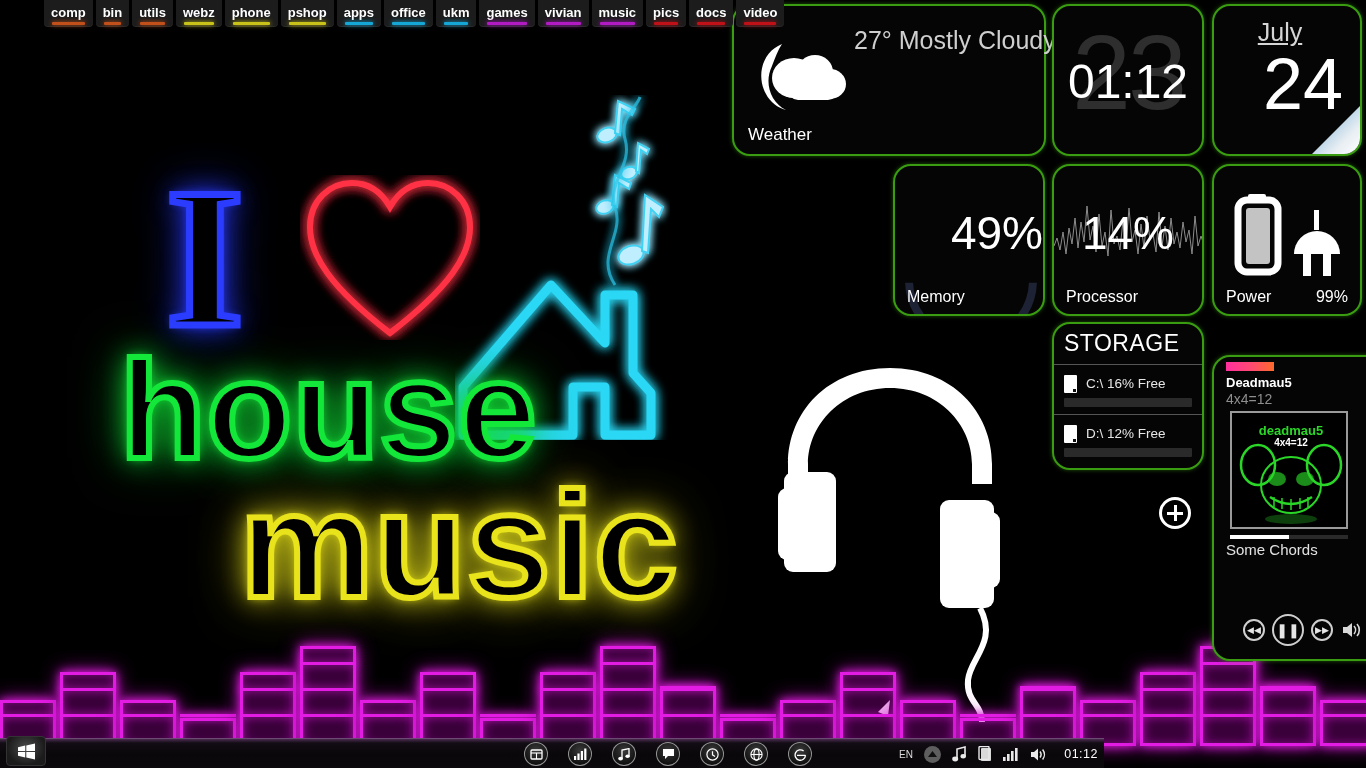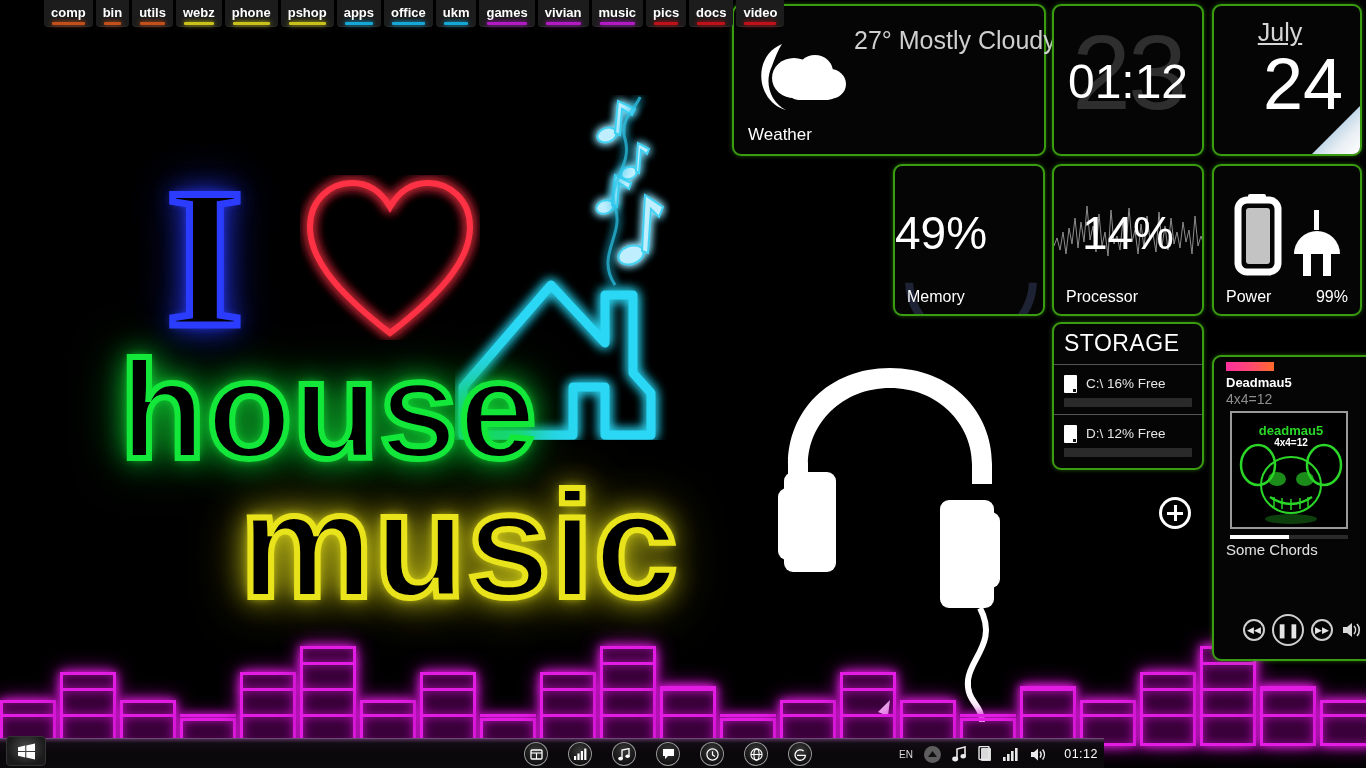--- a/index.html
+++ b/index.html
@@ -42,21 +42,21 @@
   #tabbar { position:absolute; left:44px; top:0; height:27px; z-index:30;
             display:flex; gap:3px; }
   .tab { position:relative; background:#1c1c1c; border-radius:0 0 4px 4px;
          padding:2px 7px 5px 7px; color:#fff; font-size:13px; font-weight:bold;
          display:flex; align-items:center; justify-content:center; cursor:pointer;
          box-shadow:inset 0 -1px 0 rgba(255,255,255,.06); }
   .tab .uline { position:absolute; left:8px; right:8px; bottom:2px; height:3px; border-radius:1px; }
 
   
   .gadget { position:absolute; background:#050505; border:2px solid #3a9c10;
-            border-radius:9px; z-index:20; color:#fff;
+            border-radius:18px; z-index:20; color:#fff;
             box-shadow:0 0 4px rgba(58,156,16,.55); }
 
   
   #g-weather { left:732px; top:4px; width:314px; height:152px; }
   #g-weather .wlabel { position:absolute; left:14px; bottom:9px; font-size:17px; color:#fff; }
   #g-weather .wtemp { position:absolute; left:120px; top:20px; font-size:25px; color:#cfcfcf;
                       font-weight:300; white-space:nowrap; }
   #g-weather .wlines { position:absolute; left:120px; top:54px; font-size:13.5px;
                        color:#d8d8d8; line-height:17px; }
   #wicon { position:absolute; left:18px; top:30px; width:100px; height:80px; }
@@ -73,21 +73,21 @@
   #g-cal .cmonth { position:absolute; left:0; right:14px; top:12px; text-align:center;
                    font-size:25px; color:#d6d6d6; font-weight:300;text-decoration:underline; }
   #g-cal .cday { position:absolute; left:0; right:14px; top:42px; text-align:center;
                  font-size:72px; color:#fff; font-weight:300; line-height:1;padding-left:46px; }
   #g-cal .curl { position:absolute; right:0; bottom:0; width:48px; height:48px;
                  background:linear-gradient(135deg,#9bbdd6 0%,#b9d4e6 45%,#e8eef3 70%,#ffffff 100%);
                  clip-path:polygon(100% 0,100% 100%,0 100%); }
 
   
   #g-mem { left:893px; top:164px; width:152px; height:152px; overflow:hidden; }
-  #g-mem .pct { position:absolute; left:0; right:0; top:40px; text-align:left;
+  #g-mem .pct { position:absolute; left:0; right:0; top:40px; text-align:right;
                 font-size:46px; color:#fff; font-weight:300; }
   #g-mem .lbl { position:absolute; left:12px; bottom:8px; font-size:16px; color:#fff; }
   #g-mem .arc { position:absolute; left:10px; top:48px; width:132px; height:132px;
                 border-radius:50%; border:8px solid rgba(60,70,110,.45);
                 clip-path:polygon(0 52%,100% 52%,100% 100%,0 100%); }
 
   
   #g-cpu { left:1052px; top:164px; width:152px; height:152px; overflow:hidden; }
   #g-cpu .pct { position:absolute; left:0; right:0; top:40px; text-align:center;
                 font-size:46px; color:#fff; font-weight:300; }

